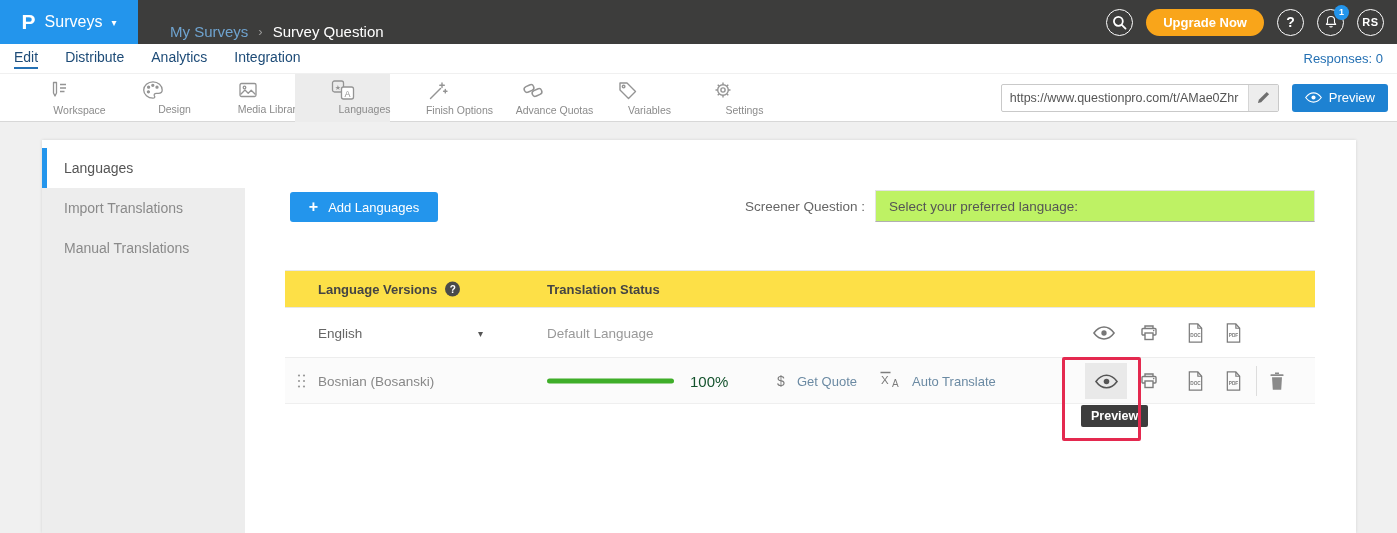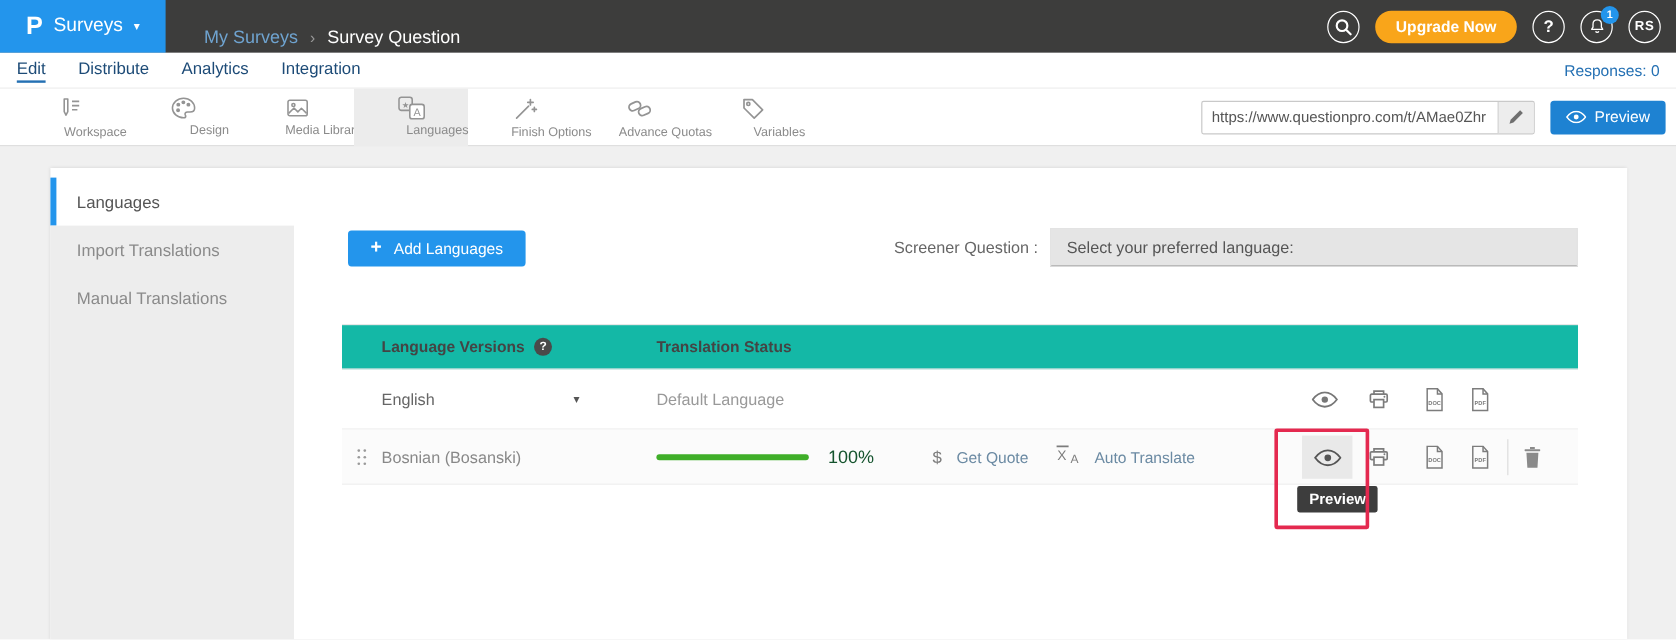--- a/index.html
+++ b/index.html
@@ -47,25 +47,25 @@
   .main { position:absolute; top:122px; left:0; right:0; bottom:0; background:#f0f0f0; }
   .card { position:absolute; left:42px; top:18px; width:1314px; bottom:0; background:#fff; box-shadow:0 0 3px rgba(0,0,0,.12); }
   .side { position:absolute; left:0; top:0; width:203px; bottom:0; }
   .side-active { position:absolute; top:8px; left:0; right:0; height:40px; background:#fff; border-left:5px solid #2395ec; display:flex; align-items:center; padding-left:17px; color:#555; font-size:14px; cursor:pointer; }
   .side-rest { position:absolute; top:48px; left:0; right:0; bottom:0; background:#ededed; }
   .side-item { height:40px; display:flex; align-items:center; padding-left:22px; color:#8a8a8a; font-size:14px; cursor:pointer; }
 
   .add-btn { position:absolute; left:248px; top:52px; width:148px; height:30px; background:#2395ec; border:none; border-radius:3px; color:#fff; font-size:13px; display:flex; align-items:center; justify-content:center; gap:10px; cursor:pointer; font-family:inherit; }
   .plus { font-size:16px; font-weight:bold; margin-top:-1px; }
   .screener-label { position:absolute; left:703px; top:52px; height:30px; line-height:30px; color:#666; font-size:13.5px; }
-  .screener-select { position:absolute; left:833px; top:50px; width:440px; height:32px; background:#e5e5e5; border:1px solid #e3e3e3; border-bottom:1px solid #b0b0b0; display:flex; align-items:center; padding-left:13px; color:#555; font-size:13.5px; cursor:pointer; }
+  .screener-select { position:absolute; left:833px; top:50px; width:440px; height:32px; background:#bef264; border:1px solid #e3e3e3; border-bottom:1px solid #b0b0b0; display:flex; align-items:center; padding-left:13px; color:#555; font-size:13.5px; cursor:pointer; }
 
   
   .table { position:absolute; left:243px; top:130px; width:1030px; }
-  .t-head { position:relative; height:38px; background:#14b8a6; border-top:1px solid #e7e7e7; border-bottom:1px solid #e7e7e7; }
+  .t-head { position:relative; height:38px; background:#fde047; border-top:1px solid #e7e7e7; border-bottom:1px solid #e7e7e7; }
   .th-lang { position:absolute; left:33px; top:50%; transform:translateY(-50%); font-weight:bold; color:#444; font-size:13px; display:flex; gap:8px; align-items:center; }
   .th-status { position:absolute; left:262px; top:50%; transform:translateY(-50%); font-weight:bold; color:#444; font-size:13px; }
   .help-dot { width:15px; height:15px; border-radius:50%; background:#4a4a4a; color:#fff; font-size:10px; font-weight:bold; display:flex; align-items:center; justify-content:center; cursor:pointer; }
   .t-row1 { position:relative; height:50px; border-bottom:1px solid #ededed; background:#fff; }
   .t-row2 { position:relative; height:46px; border-bottom:1px solid #efefef; background:#fbfbfb; }
   .cell-lang { position:absolute; left:33px; top:50%; transform:translateY(-50%); color:#666; font-size:13.5px; cursor:pointer; }
   .row-caret { position:absolute; left:193px; top:50%; transform:translateY(-50%); color:#555; font-size:10px; cursor:pointer; }
   .cell-status { position:absolute; left:262px; top:50%; transform:translateY(-50%); color:#999; font-size:13.5px; }
   .drag { position:absolute; left:12px; top:50%; transform:translateY(-50%); cursor:grab; display:flex; }
   .pbar { position:absolute; left:262px; top:50%; transform:translateY(-50%); width:127px; height:5px; background:#3fae29; border-radius:3px; }
@@ -185,20 +185,28 @@
           </svg>
         <span class="tool-label">Advance Quotas</span>
       </div>
       <div class="tool-item">
         <svg width="21" height="21" viewBox="0 0 21 21" fill="none" stroke="#949494" stroke-width="1.4" stroke-linejoin="round">
             <path d="M3 10V3h7l8.5 8.5-7 7z"></path>
             <circle cx="6.6" cy="6.6" r="1.3"></circle>
           </svg>
         <span class="tool-label">Variables</span>
       </div>
+      <div class="tool-item">
+        <svg width="22" height="22" viewBox="0 0 22 22" fill="none" stroke="#949494" stroke-width="1.4">
+            <circle cx="11" cy="11" r="5.3"></circle>
+            <circle cx="11" cy="11" r="2.1"></circle>
+            <path d="M16.5 11h2M14.9 14.9l1.4 1.4M11 16.5v2M7.1 14.9l-1.4 1.4M5.5 11h-2M7.1 7.1L5.7 5.7M11 5.5v-2M14.9 7.1l1.4-1.4"></path>
+          </svg>
+        <span class="tool-label">Settings</span>
+      </div>
     </div>
     <div class="toolbar-right">
       <div class="url-box">
         <input class="url-input" type="text" value="https://www.questionpro.com/t/AMae0Zhr" style="">
         <div class="url-edit">
           <svg width="13" height="13" viewBox="0 0 14 14">
               <path d="M1 13l1-3.5L10.5 1 13 3.5 4.5 12z" fill="#6f6f6f"></path>
             </svg>
         </div>
       </div>

